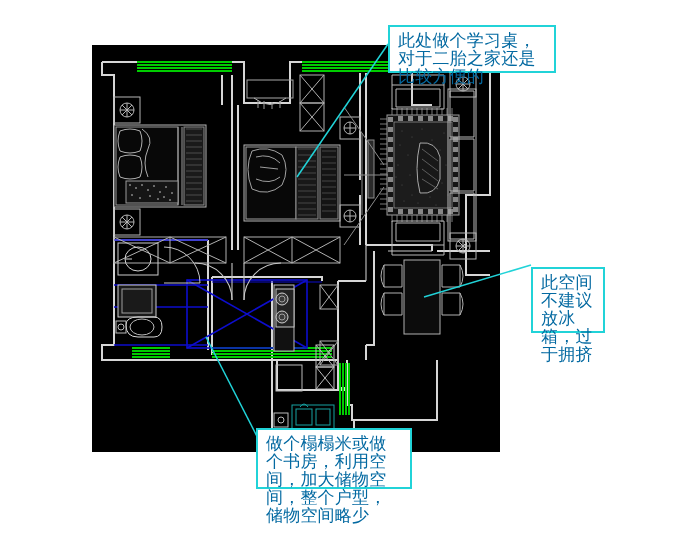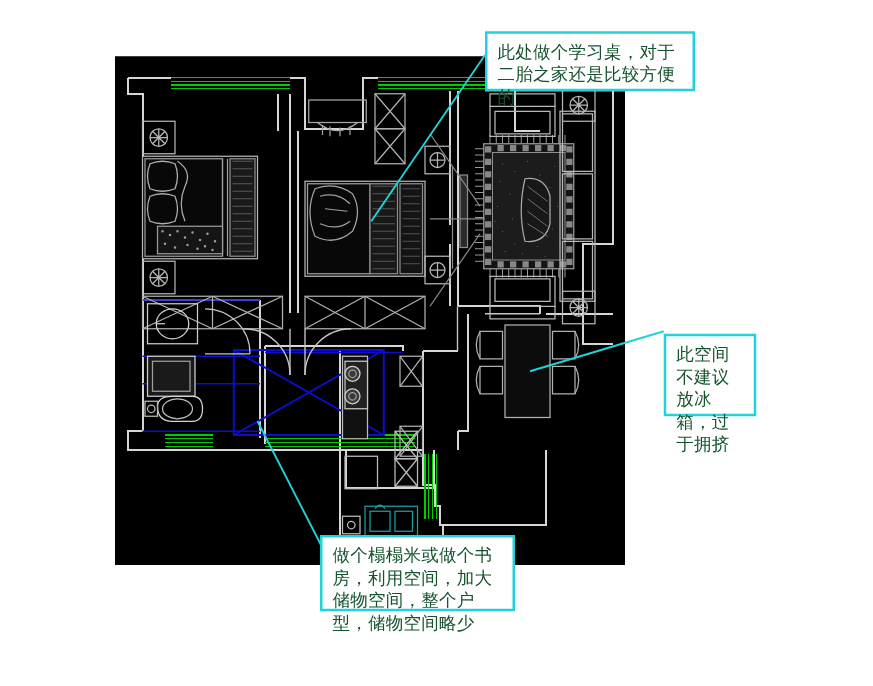--- a/index.html
+++ b/index.html
@@ -10,22 +10,22 @@
   #root{position:absolute;left:0;top:0;width:698px;height:549px;background:#ffffff;}
 
   
   #cad{position:absolute;left:92px;top:45px;width:408px;height:407px;
        background:#000000;overflow:hidden;}
   #cadsvg{position:absolute;left:0;top:0;}
 
   
   .callout{position:absolute;background:#ffffff;border:2px solid #21d3d8;
            box-sizing:border-box;padding:5px 7px 4px 8px;}
-  .callout .ctext{font-family:Liberation Sans, sans-serif;
-                  font-size:14px;line-height:18px;color:#14532d;
+  .callout .ctext{font-family:Liberation Serif, serif;
+                  font-size:17px;line-height:18px;color:#0369a1;
                   letter-spacing:0.2px;white-space:pre-wrap;}
 
   #callout-study{left:388px;top:25px;width:168px;height:48px;}
   #callout-fridge{left:531px;top:252px;width:74px;height:66px;margin-top:15px;}
   #callout-tatami{left:256px;top:428px;width:156px;height:61px;}
 
   
   #leaders{position:absolute;left:0;top:0;width:698px;height:549px;
            pointer-events:none;}
 </style>

